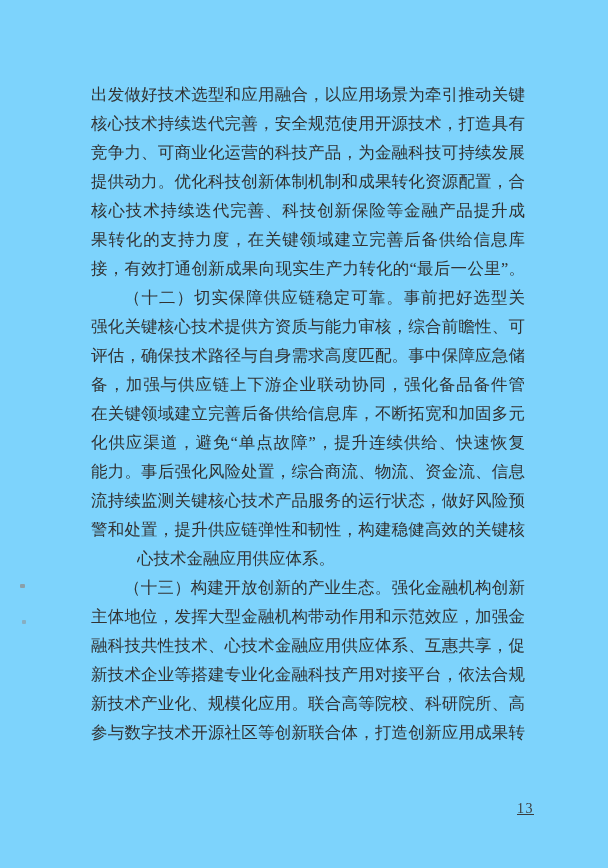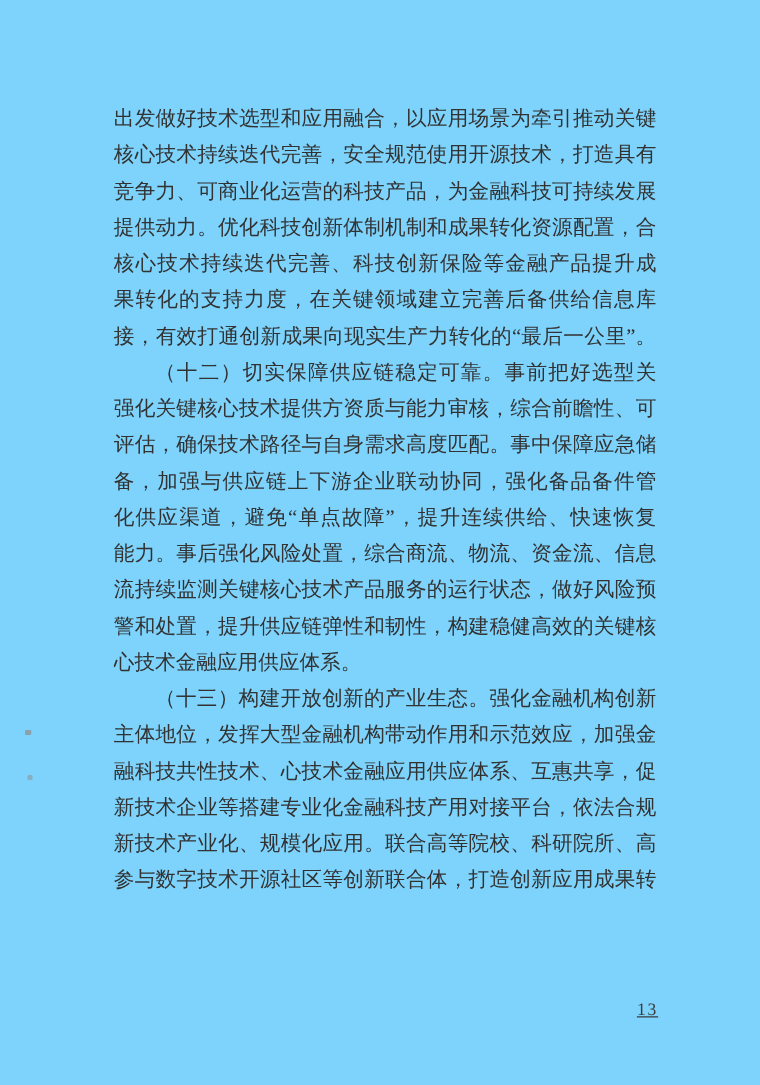--- a/index.html
+++ b/index.html
@@ -34,30 +34,31 @@
     text-align: justify;
     text-align-last: justify;
     text-justify: inter-character;
     overflow: hidden;
   }
   .line.indent {
     text-indent: 33px;
   }
   .line.short {
     text-align-last: left;
+    margin-left: 46px;
   }
   .page-number {
     position: absolute;
     left: 502px;
     top: 801px;
     width: 32px;
     font-size: 14px;
     letter-spacing: 1.5px;
     color: #3c3c3c;
-    text-align: center;
+    text-align: right;
     text-decoration: underline;
   }
   .speck {
     position: absolute;
     background: #8f8f8f;
     border-radius: 1px;
   }
   .speck-1 { left: 20px; top: 584px; width: 5px; height: 4px; opacity: 0.75; }
   .speck-2 { left: 22px; top: 620px; width: 4px; height: 4px; opacity: 0.55; }
 </style>
@@ -73,20 +74,21 @@
         <div class="line">提供动力。优化科技创新体制机制和成果转化资源配置，合</div>
         <div class="line">核心技术持续迭代完善、科技创新保险等金融产品提升成</div>
         <div class="line">果转化的支持力度，在关键领域建立完善后备供给信息库</div>
         <div class="line">接，有效打通创新成果向现实生产力转化的“最后一公里”。</div>
       </div>
       <div class="paragraph">
         <div class="line indent">（十二）切实保障供应链稳定可靠。事前把好选型关口，</div>
         <div class="line">强化关键核心技术提供方资质与能力审核，综合前瞻性、可</div>
         <div class="line">评估，确保技术路径与自身需求高度匹配。事中保障应急储</div>
         <div class="line">备，加强与供应链上下游企业联动协同，强化备品备件管理，</div>
+        <div class="line">在关键领域建立完善后备供给信息库，不断拓宽和加固多元</div>
         <div class="line">化供应渠道，避免“单点故障”，提升连续供给、快速恢复</div>
         <div class="line">能力。事后强化风险处置，综合商流、物流、资金流、信息</div>
         <div class="line">流持续监测关键核心技术产品服务的运行状态，做好风险预</div>
         <div class="line">警和处置，提升供应链弹性和韧性，构建稳健高效的关键核</div>
         <div class="line short">心技术金融应用供应体系。</div>
       </div>
       <div class="paragraph">
         <div class="line indent">（十三）构建开放创新的产业生态。强化金融机构创新</div>
         <div class="line">主体地位，发挥大型金融机构带动作用和示范效应，加强金</div>
         <div class="line">融科技共性技术、心技术金融应用供应体系、互惠共享，促进</div>

